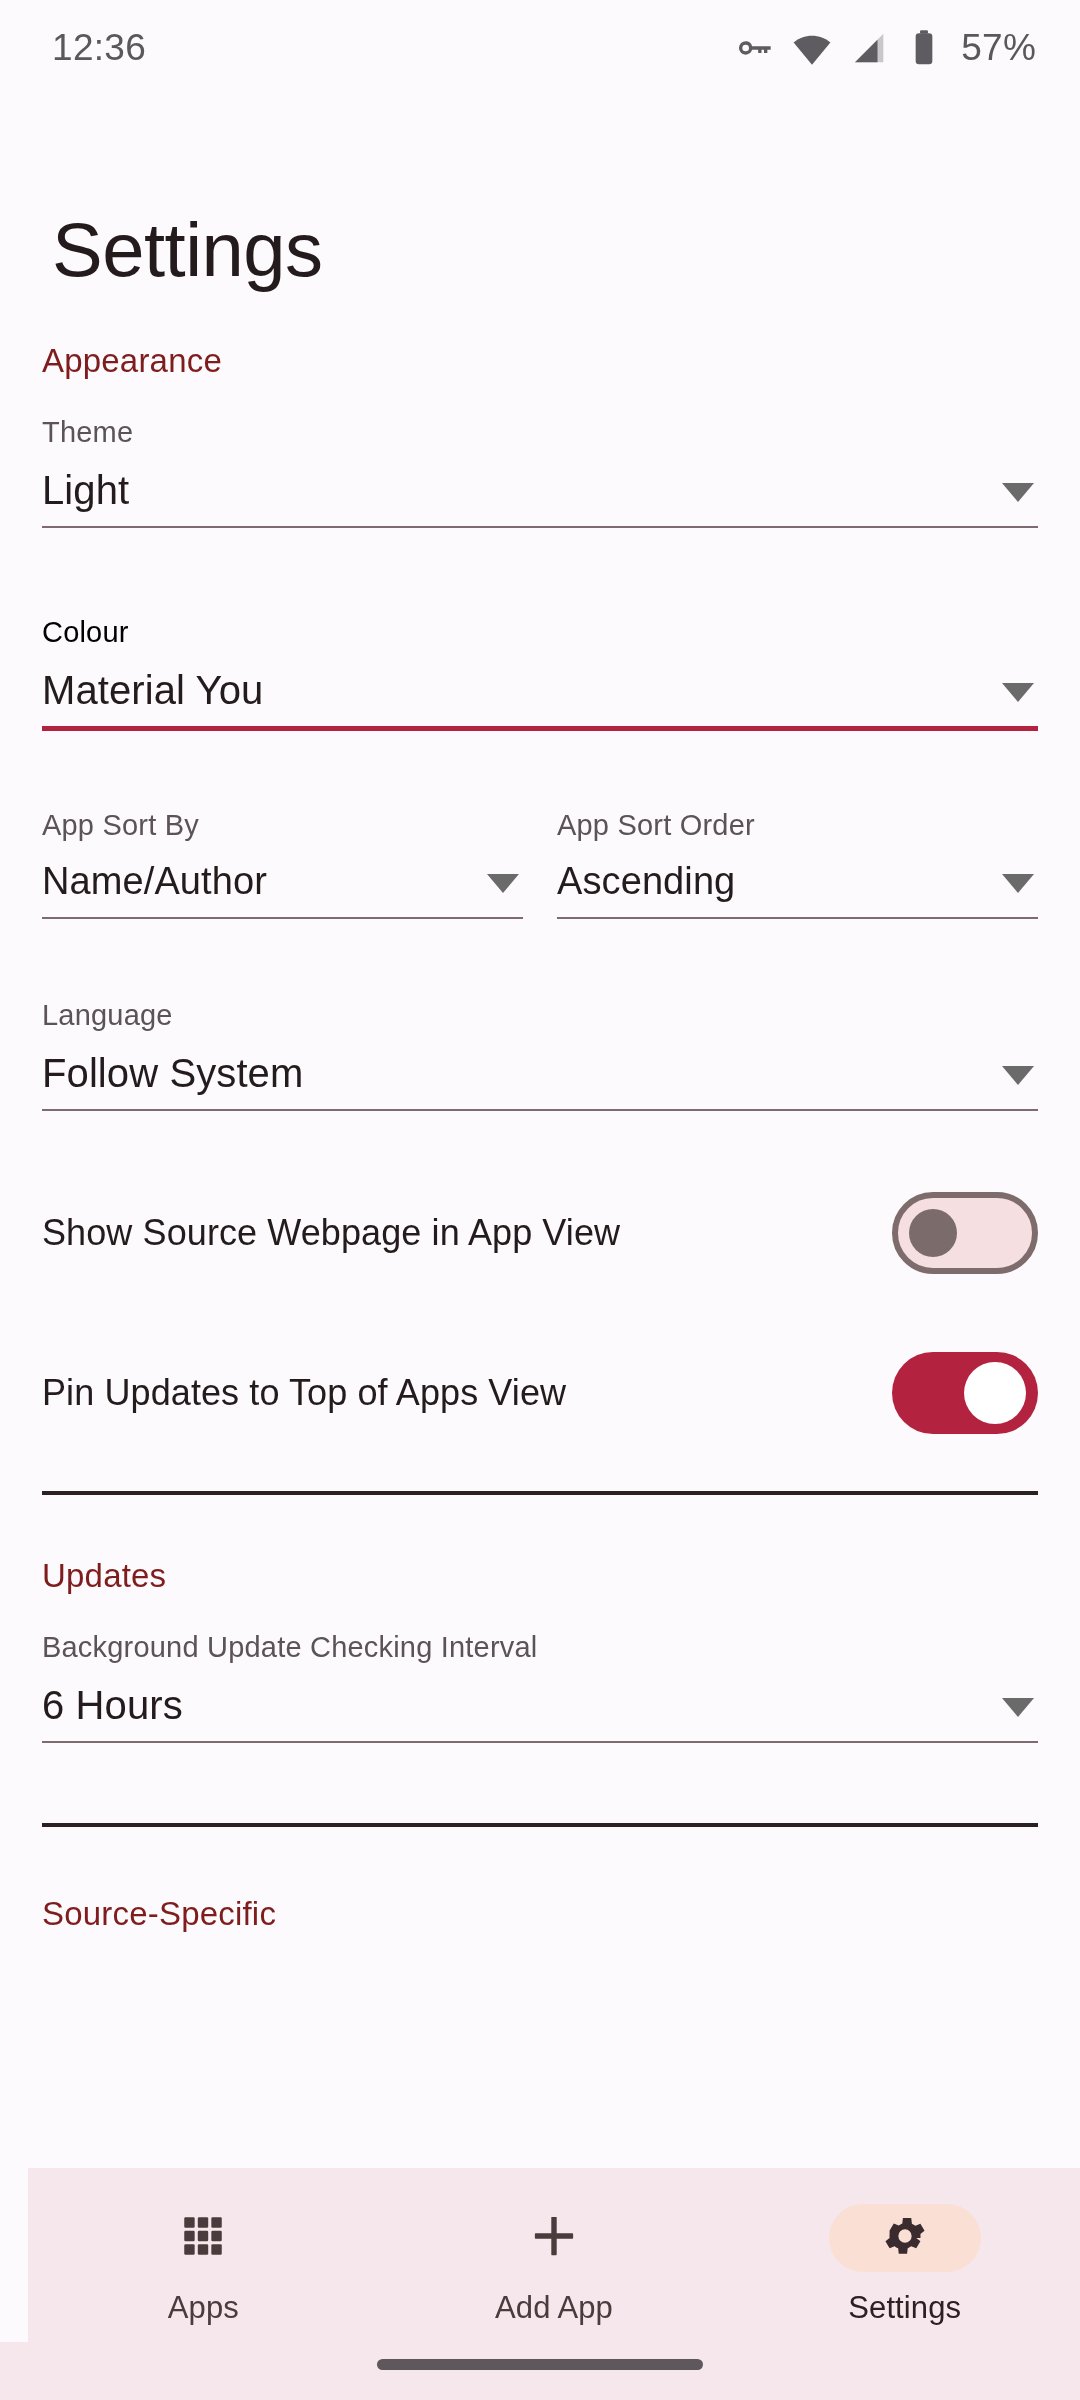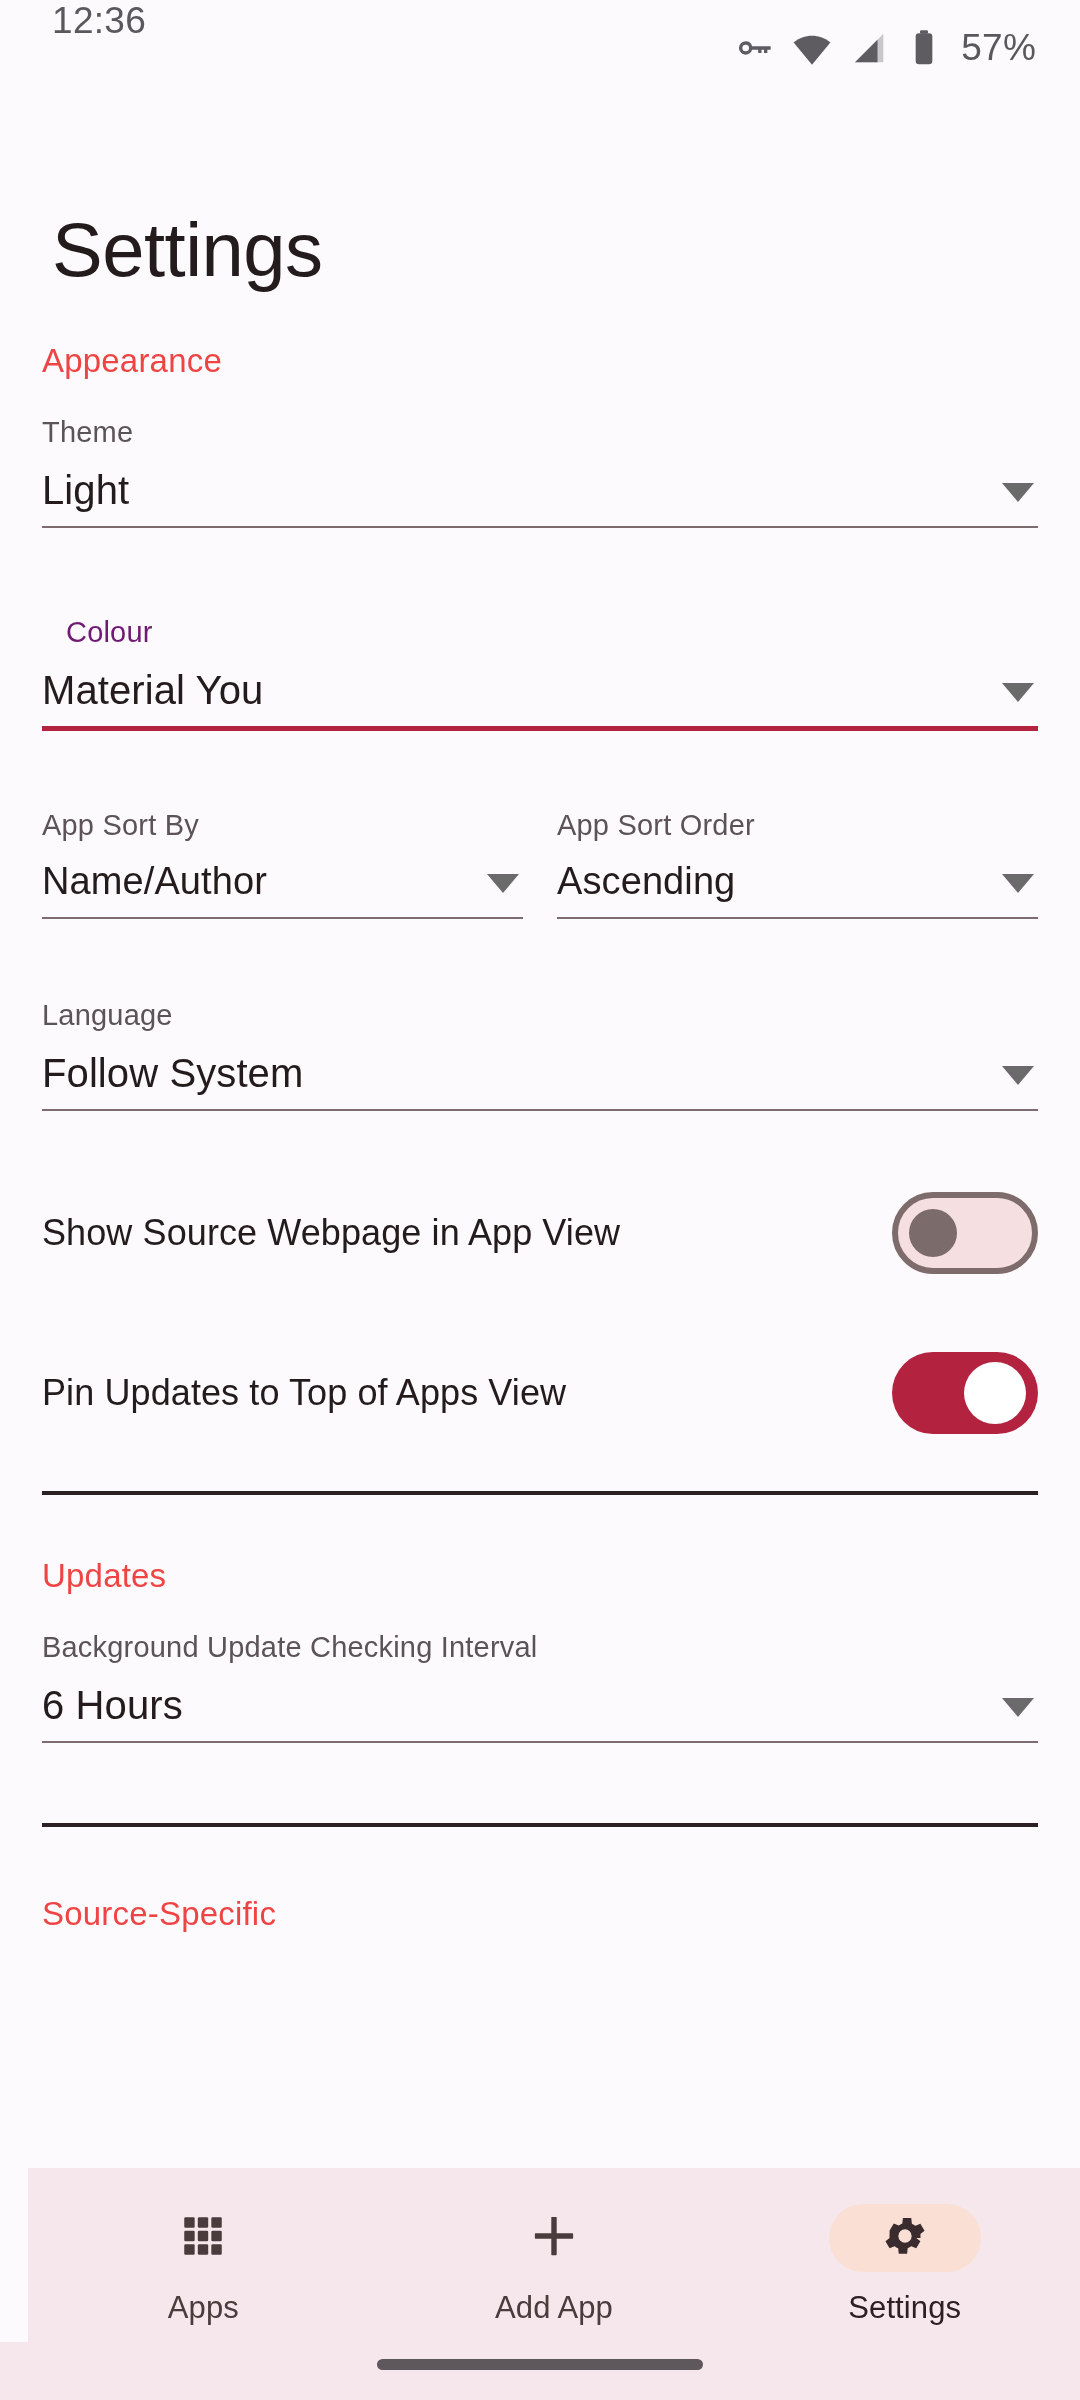--- a/index.html
+++ b/index.html
@@ -12,52 +12,52 @@
   #screen {
     position:relative;
     width:1080px; height:2400px;
     background:#FCFAFD;
     display:flex; flex-direction:column;
   }
 
   
   .statusbar {
     height:96px; flex:0 0 96px;
-    display:flex; 
+    display:flex; align-items:center;
     padding:0 44px 0 52px;
     color:#5F5C61;
   }
   .status-time { font-size:37px; letter-spacing:.3px; color:#5A585C; }
   .status-right { margin-left:auto; display:flex; align-items:center; gap:17px; }
   .status-right svg { display:block; }
   .battery-pct { font-size:37px; color:#5A585C; margin-left:3px; letter-spacing:.2px; }
 
   
   .content { flex:1 1 auto; position:relative; overflow:hidden; }
 
   .page-title {
     font-size:76px; font-weight:400; color:#241B1C;
     padding:116px 0 0 52px; letter-spacing:-0.5px; line-height:1;
   }
 
   .section-head {
-    color:#ef4444; font-size:33px; letter-spacing:.2px;
+    color:#7f1d1d; font-size:33px; letter-spacing:.2px;
   }
 
   .fieldwrap { padding:0 42px; }
 
   .field {
     position:relative;
     padding-bottom:16px;
   }
   .field .flabel {
     font-size:29px; color:#5B5356; letter-spacing:.2px;
     display:block; margin-bottom:6px;
   }
-  .field.focused .flabel { color:#701a75;margin-left:24px; }
+  .field.focused .flabel { color:#000000; }
   .field .frow {
     display:flex; align-items:flex-end; justify-content:space-between;
     padding-bottom:14px;
     margin-top:19px;
   }
   .field .fvalue {
     font-size:40px; color:#241B1C; letter-spacing:.1px; line-height:1.1;
   }
   .caret {
     width:0; height:0;

